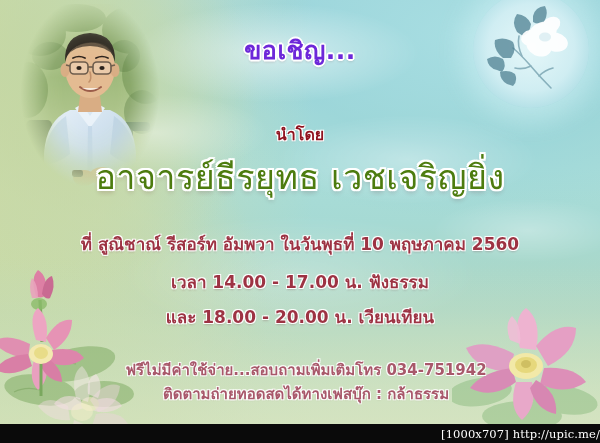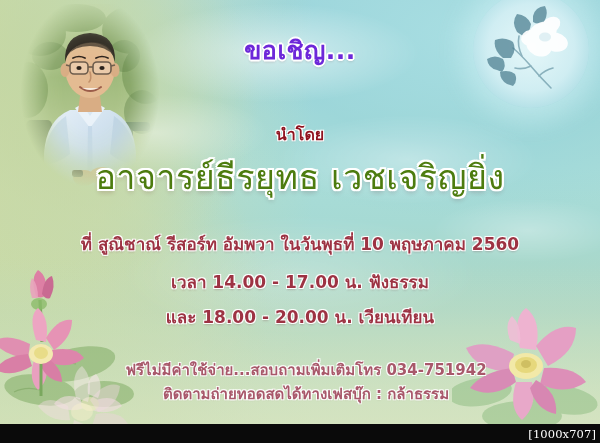--- a/index.html
+++ b/index.html
@@ -410,15 +410,16 @@
     <div class="line t-venue">ที่ สูณิชาณ์ รีสอร์ท อัมพวา ในวันพุธที่ 10 พฤษภาคม 2560</div>
     <div class="line t-time1">เวลา 14.00 - 17.00 น.  ฟังธรรม</div>
     <div class="line t-time2">และ  18.00 - 20.00 น.  เวียนเทียน</div>
     <div class="line t-free">ฟรีไม่มีค่าใช้จ่าย...สอบถามเพิ่มเติมโทร 034-751942</div>
     <div class="line t-follow">ติดตามถ่ายทอดสดได้ทางเฟสบุ๊ก : กล้าธรรม</div>
   </div>
 
   <div class="watermark">
     <span>[1000x707]</span>
     <span style="width:4px"></span>
+    <span>http://upic.me/</span>
   </div>
 
 </div>
 
 </body></html>

